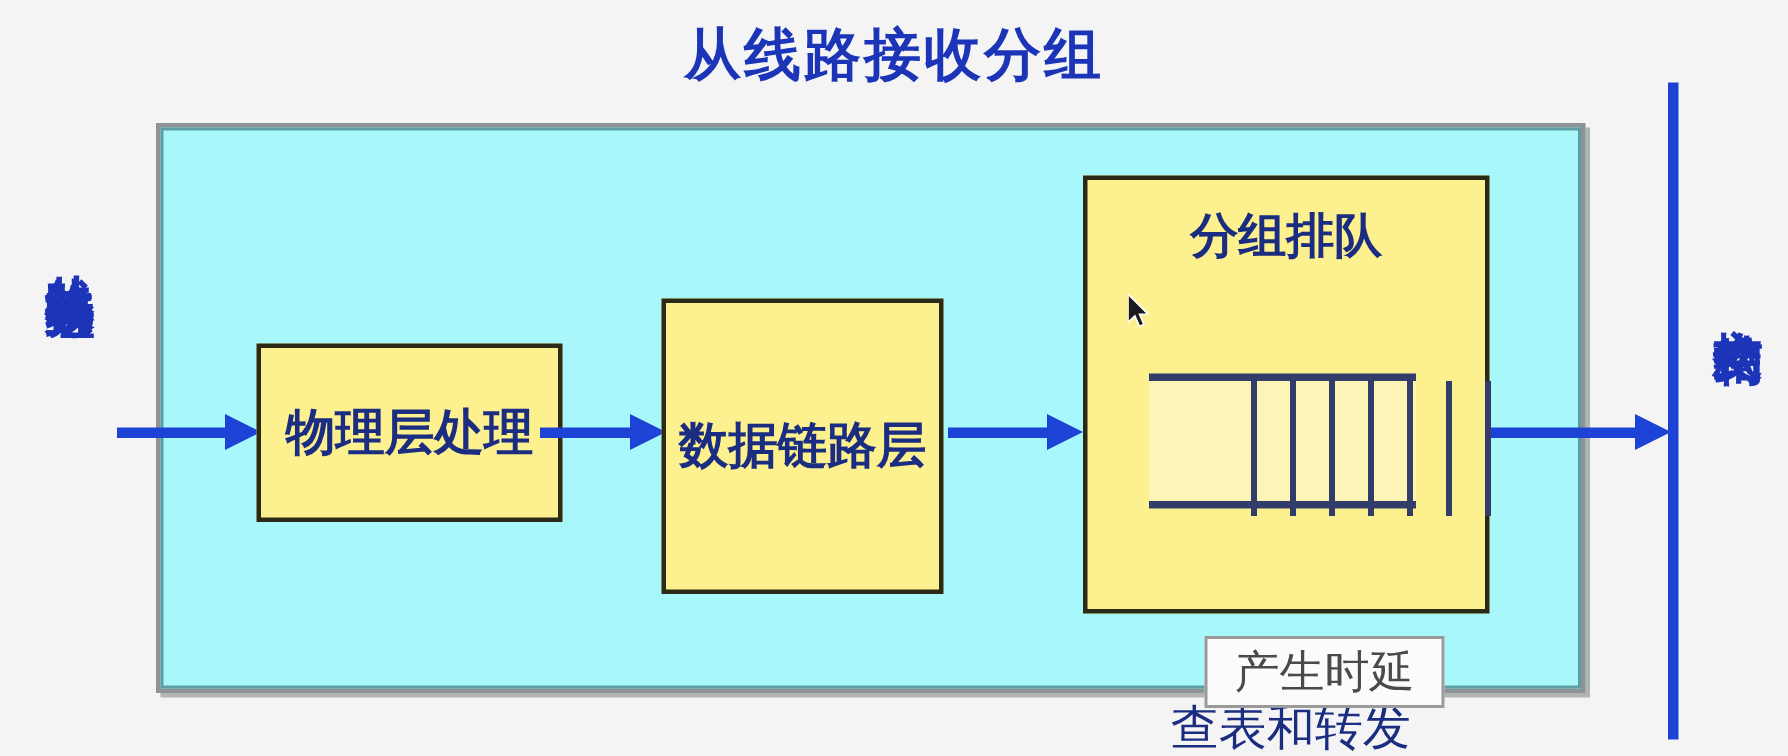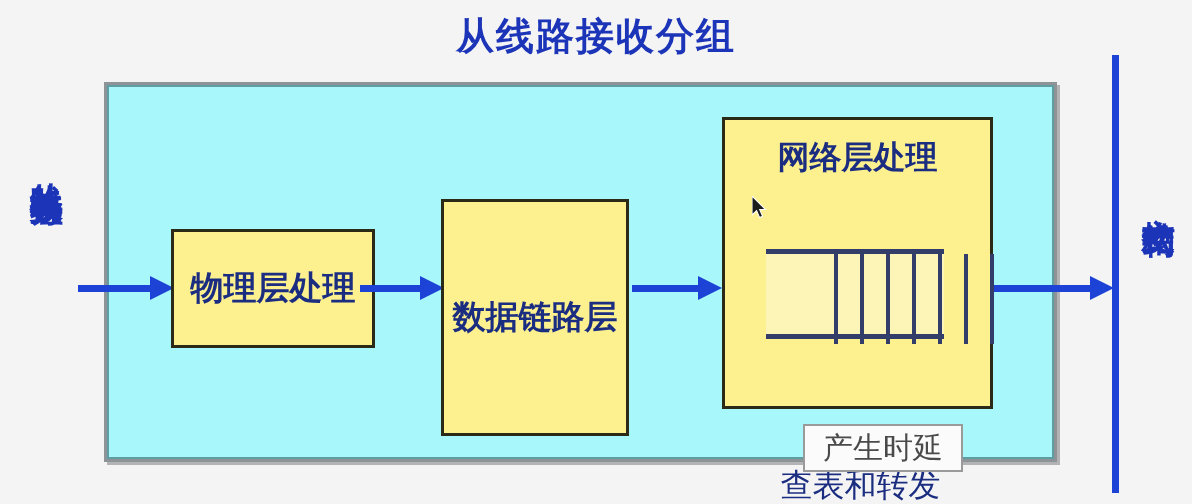--- a/index.html
+++ b/index.html
@@ -108,21 +108,21 @@
   }
   #box-phy .ytext {
     white-space: nowrap;
     margin-left: -9px;
     margin-right: -9px;
   }
   #box-link {
     left: 441px;
     top: 199px;
     width: 188px;
-    height: 237px;
+    height: 197px;
     font-size: 33px;
   }
   #box-link .ytext {
     white-space: nowrap;
     margin-left: -11px;
     margin-right: -11px;
   }
   #box-net {
     left: 722px;
     top: 117px;
@@ -263,21 +263,21 @@
   <div class="ybox" id="box-link">
     <div class="ytext">数据链路层</div>
   </div>
 
   <div class="arrow" id="arrow-2">
     <div class="shaft"></div>
     <div class="head"></div>
   </div>
 
   <div class="ybox" id="box-net">
-    <div class="ytext">网络层处理</div>
+    <div class="ytext">分组排队</div>
     <div id="net-bottom-label">查表和转发</div>
   </div>
 
   <div id="queue">
       <div class="cell-line" style="left: 68px;"></div>
       <div class="cell-line" style="left: 94px;"></div>
       <div class="cell-line" style="left: 120px;"></div>
       <div class="cell-line" style="left: 146px;"></div>
       <div class="cell-line" style="left: 172px;"></div>
       <div class="cell-line" style="left: 198px;"></div>

